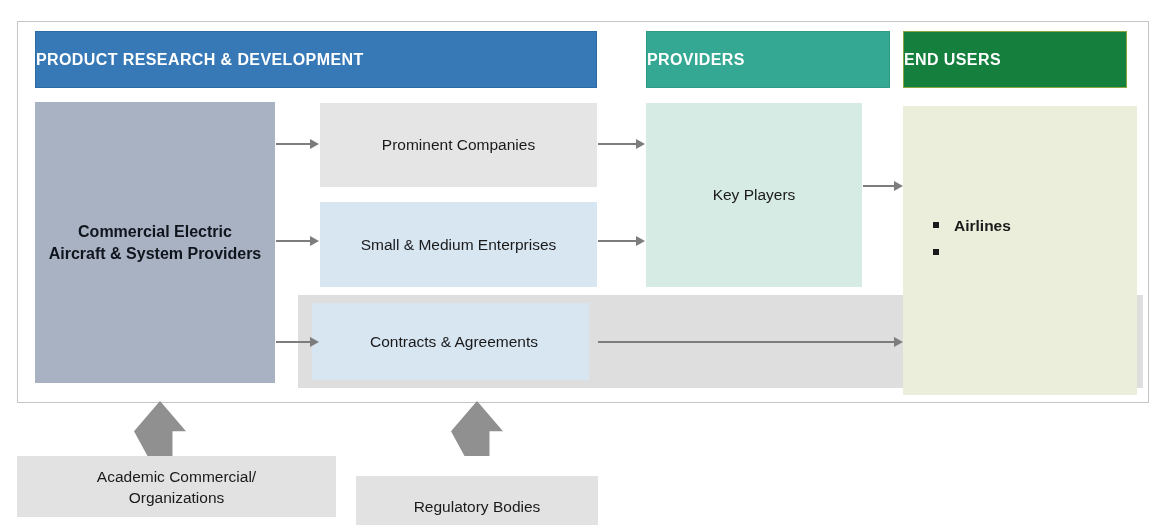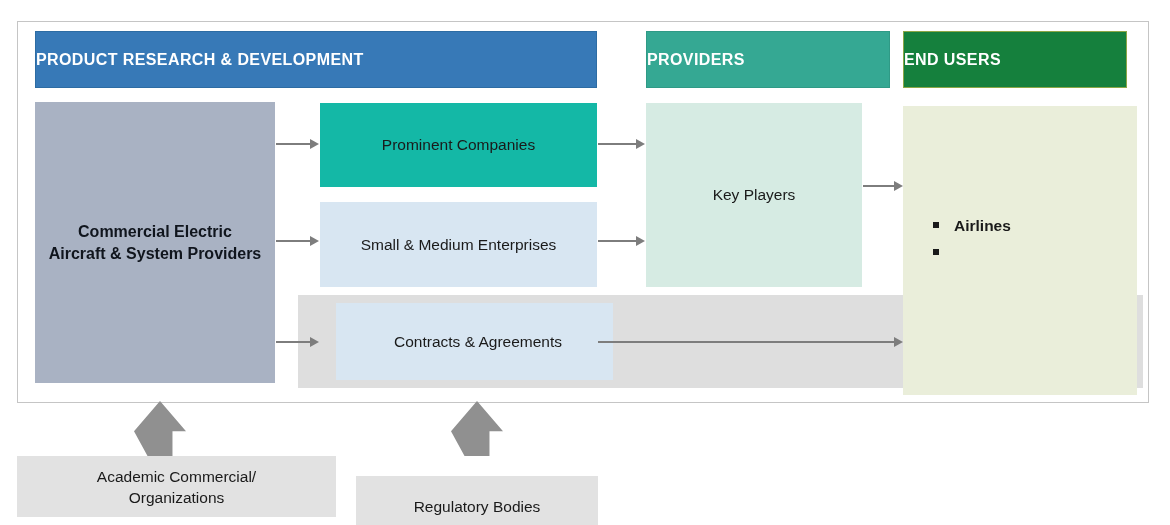--- a/index.html
+++ b/index.html
@@ -27,24 +27,24 @@
 
   .box {
     display:flex; align-items:center; justify-content:center;
     font-size:15.5px; color:#1a1a1a; text-align:center;
   }
   #source-box {
     left:35px; top:102px; width:240px; height:281px; background:#a9b2c3;
     font-weight:bold; font-size:16px; color:#10151d;
     flex-direction:column; line-height:22px;
   }
-  #prominent-box { left:320px; top:103px; width:277px; height:84px;  background:#14b8a6; }
+  #prominent-box { left:320px; top:103px; width:277px; height:84px;  background:#e5e5e5; }
   #sme-box       { left:320px; top:202px; width:277px; height:85px;  background:#d8e6f2; }
   #gray-band     { left:298px; top:295px; width:845px; height:93px;  background:#dedede; }
-  #contracts-box { left:336px; top:303px; width:277px; height:77px;  background:#d8e6f2;padding-left:7px; }
+  #contracts-box { left:312px; top:303px; width:277px; height:77px;  background:#d8e6f2;padding-left:7px; }
   #keyplayers-box{ left:646px; top:103px; width:216px; height:184px; background:#d6ebe3; }
   #endusers-box  { left:903px; top:106px; width:234px; height:289px; background:#eaeeda; }
 
   #endusers-box ul { list-style:none; margin:106px 0 0 0; padding:0 0 0 30px; text-align:left; }
   #endusers-box li { display:flex; gap:15px; font-size:15.5px; line-height:27px; color:#1a1a1a; }
   .sq { width:6px; height:6px; background:#1a1a1a; margin-top:10px; flex:none; }
   #endusers-box li .txt { max-width:130px;font-weight:bold; }
 
   .harrow { height:2px; background:#7d7d7d; }
   .harrow::after {

